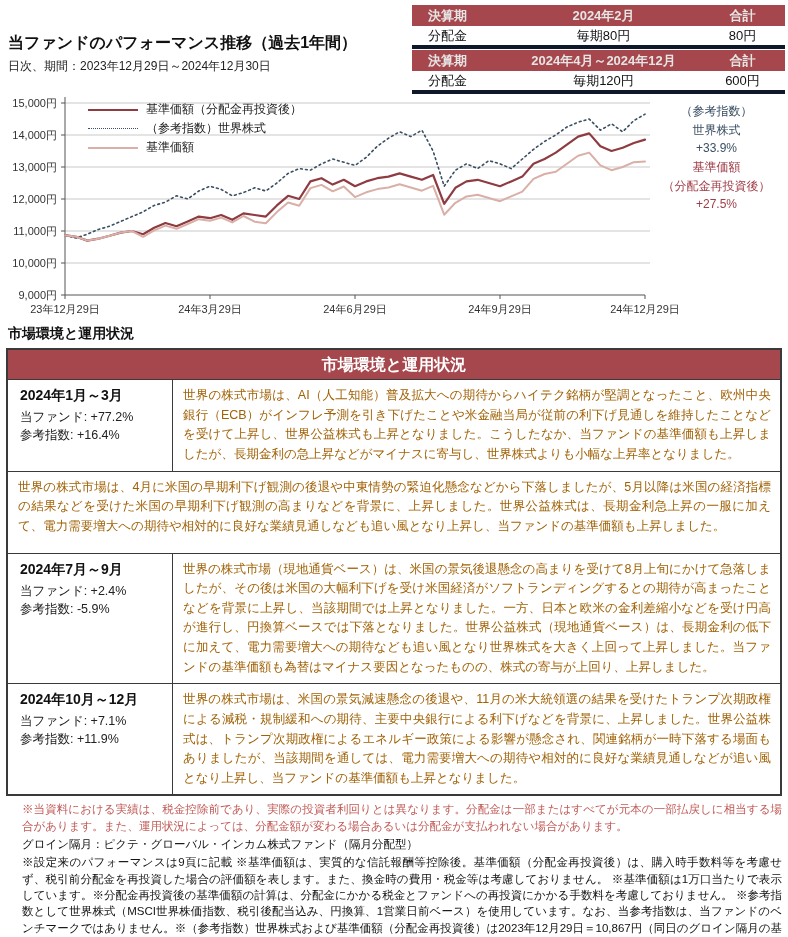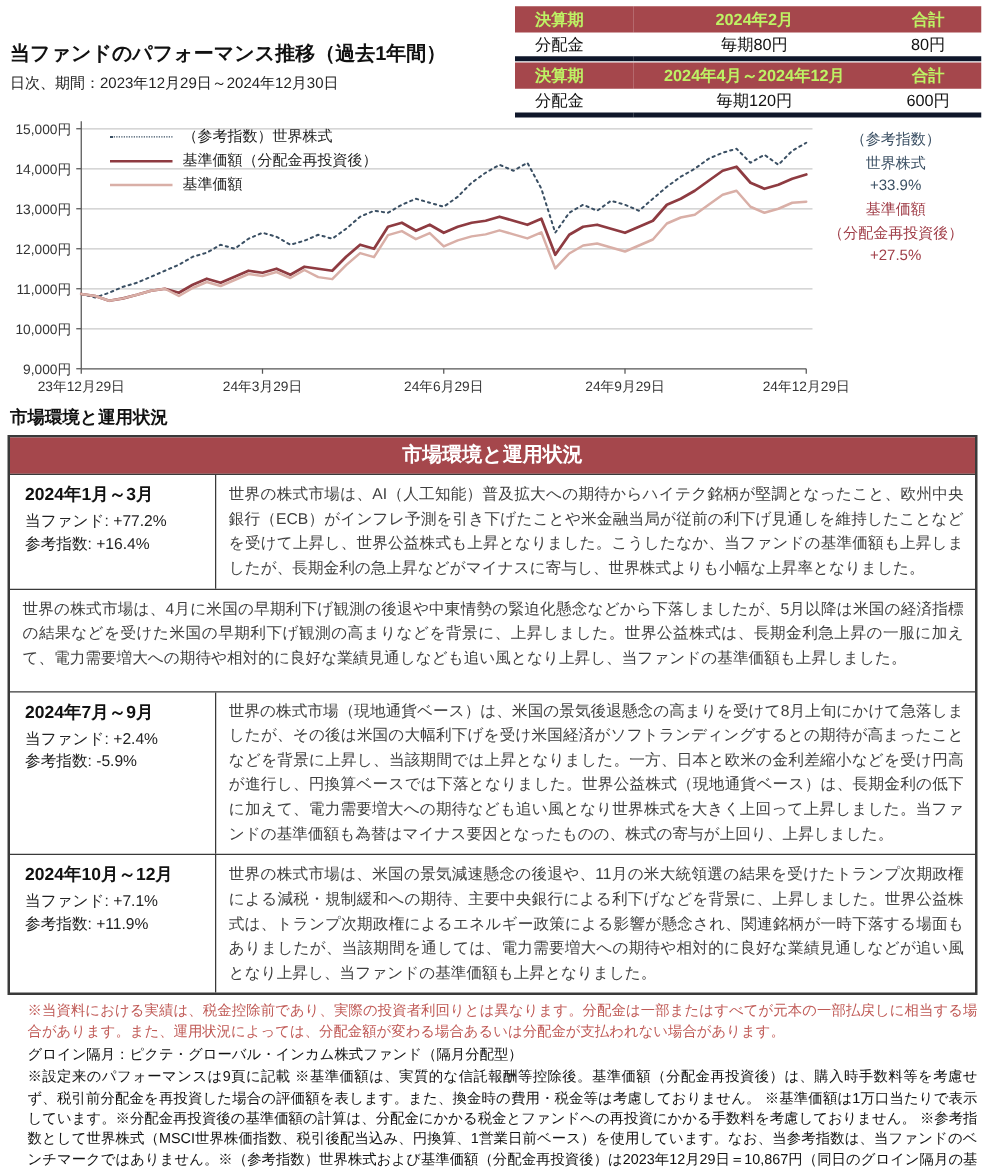--- a/index.html
+++ b/index.html
@@ -4,21 +4,21 @@
 <style>
   * { margin:0; padding:0; box-sizing:border-box; }
   body { font-family:"Liberation Sans", sans-serif; background:#fff; }
   .page { position:relative; width:788px; height:937px; background:#fff; overflow:hidden; color:#1a1a1a; }
 
   
   .dist-tables { position:absolute; top:5px; right:3px; width:373px; }
   .dist-table { width:100%; border-collapse:collapse; table-layout:fixed; margin-bottom:1px; }
   .dist-table td { font-size:13px; height:21px; text-align:center; vertical-align:middle; }
   .dist-table col.c1 { width:95px; } .dist-table col.c2 { width:193px; } .dist-table col.c3 { width:85px; }
-  .dt-head td { color:#bef264; font-weight:bold; }
+  .dt-head td { color:#e5e5e5; font-weight:bold; }
   .dt-head td:first-child { text-align:left; padding-left:16px; }
   .dt-body td { color:#111; border-bottom:4px solid #0f172a; }
   .dt-body td:first-child { text-align:left; padding-left:16px; }
 
   
   .title { position:absolute; top:33px; left:8px; font-size:16px; font-weight:bold; color:#111; }
   .subtitle { position:absolute; top:58px; left:8px; font-size:12px; color:#222; }
 
   
   .chart-area { position:absolute; top:92px; left:0; width:788px; height:232px; }
@@ -32,21 +32,21 @@
 
   
   .lower { position:absolute; top:325px; left:6px; width:776px; }
   .section-heading { font-size:14px; font-weight:bold; color:#111; margin-left:2px; }
   .market-table { border:2px solid #3a3a3a; margin-top:5px; }
   .mt-header { height:29px; line-height:29px; text-align:center; color:#fff; font-size:16px; font-weight:bold; }
   .mt-row { display:flex; border-top:1px solid #3a3a3a; }
   .mt-left { width:165px; flex:0 0 165px; border-right:1px solid #3a3a3a; padding:7px 8px 6px 12px; }
   .mt-period { font-size:14px; font-weight:bold; color:#111; margin-bottom:3px; }
   .mt-pct { font-size:12.5px; color:#222; line-height:1.45; }
-  .mt-text { flex:1; padding:6px 9px 6px 10px; font-size:12.5px; line-height:1.57; color:#404040; text-align:justify; }
+  .mt-text { flex:1; padding:6px 9px 6px 10px; font-size:12.5px; line-height:1.57; color:#a16207; text-align:justify; }
   .mt-row.r1 { min-height:81px; } .mt-row.r2 { min-height:82px; }
   .mt-row.r3 { min-height:129px; } .mt-row.r4 { min-height:109px; }
 
   .fn { font-size:11.5px; line-height:1.42; margin-top:2px; text-align:justify;margin-left:16px; }
   .fn-red { margin-top:5px; }
   .fn-fund { color:#111; }
   .fn-notes { color:#111; }
 </style>
 </head>
 <body>
@@ -130,26 +130,26 @@
         <line x1="500" y1="203" x2="500" y2="207" stroke="#555555" stroke-width="1"></line>
         <text x="500" y="221" text-anchor="middle" font-size="11" fill="#333">24年9月29日</text>
         <line x1="645" y1="203" x2="645" y2="207" stroke="#555555" stroke-width="1"></line>
         <text x="645" y="221" text-anchor="middle" font-size="11" fill="#333">24年12月29日</text>
         <polyline points="65.0,143.2 76.2,146.0 87.3,142.2 98.5,137.4 109.6,134.2 120.8,129.4 131.9,124.6 143.1,119.8 154.2,113.4 165.4,110.2 176.5,103.8 187.7,107.0 198.8,99.0 210.0,94.2 221.2,97.4 232.3,103.8 243.5,100.6 254.6,95.8 265.8,99.0 276.9,91.0 288.1,81.4 299.2,76.6 310.4,78.2 321.5,71.8 332.7,67.0 343.8,70.2 355.0,73.4 366.2,65.4 377.3,54.2 388.5,46.2 399.6,39.8 410.8,44.6 421.9,38.2 433.1,59.0 444.2,94.2 455.4,78.2 466.5,71.8 477.7,76.6 488.8,68.6 500.0,71.8 511.2,76.6 522.3,67.0 533.5,57.4 544.6,49.4 555.8,43.0 566.9,35.0 578.1,30.2 589.2,27.0 600.4,38.2 611.5,31.8 622.7,39.8 633.8,28.6 645.0,22.2" fill="none" stroke="#3A4F63" stroke-width="1.6" stroke-dasharray="1.8 3.2" stroke-linejoin="round" stroke-linecap="round"></polyline>
         <polyline points="65.0,143.2 76.2,144.8 87.3,148.6 98.5,146.7 109.6,143.8 120.8,140.6 131.9,139.0 143.1,142.2 154.2,135.8 165.4,131.0 176.5,134.2 187.7,129.4 198.8,124.6 210.0,126.2 221.2,123.0 232.3,127.8 243.5,121.4 254.6,123.0 265.8,124.6 276.9,113.4 288.1,103.8 299.2,107.0 310.4,89.4 321.5,86.2 332.7,92.6 343.8,87.8 355.0,94.2 366.2,89.4 377.3,86.2 388.5,84.6 399.6,81.4 410.8,84.6 421.9,87.8 433.1,83.0 444.2,111.8 455.4,95.8 466.5,89.4 477.7,87.8 488.8,91.0 500.0,94.2 511.2,89.4 522.3,84.6 533.5,71.8 544.6,67.0 555.8,60.6 566.9,52.6 578.1,44.6 589.2,41.4 600.4,54.2 611.5,59.0 622.7,55.8 633.8,51.0 645.0,47.6" fill="none" stroke="#8E3B41" stroke-width="2.2" stroke-linejoin="round" stroke-linecap="round"></polyline>
         <polyline points="65.0,143.2 76.2,144.8 87.3,148.6 98.5,146.7 109.6,143.8 120.8,140.6 131.9,139.0 143.1,144.8 154.2,138.4 165.4,133.6 176.5,136.8 187.7,132.0 198.8,127.2 210.0,128.8 221.2,125.6 232.3,130.4 243.5,124.0 254.6,129.7 265.8,131.3 276.9,120.1 288.1,110.5 299.2,113.7 310.4,96.1 321.5,92.9 332.7,99.3 343.8,94.5 355.0,105.1 366.2,100.3 377.3,97.1 388.5,95.5 399.6,92.3 410.8,95.5 421.9,98.7 433.1,93.9 444.2,122.7 455.4,110.8 466.5,104.4 477.7,102.8 488.8,106.0 500.0,109.2 511.2,104.4 522.3,99.6 533.5,86.8 544.6,82.0 555.8,79.8 566.9,71.8 578.1,63.8 589.2,60.6 600.4,73.4 611.5,78.2 622.7,75.0 633.8,70.2 645.0,69.4" fill="none" stroke="#D9AFA7" stroke-width="2" stroke-linejoin="round" stroke-linecap="round"></polyline>
       </svg>
     <div class="legend">
       <div class="legend-item">
+        <span class="lg-sample" id="lg1" style="border-top: 2.2px solid rgb(142, 59, 65);"></span>
+        <span class="lg-label">基準価額（分配金再投資後）</span>
+      </div>
+      <div class="legend-item">
         <span class="lg-sample" id="lg0" style="border-top: 1.6px dotted rgb(58, 79, 99);"></span>
         <span class="lg-label">（参考指数）世界株式</span>
-      </div>
-      <div class="legend-item">
-        <span class="lg-sample" id="lg1" style="border-top: 2.2px solid rgb(142, 59, 65);"></span>
-        <span class="lg-label">基準価額（分配金再投資後）</span>
       </div>
       <div class="legend-item">
         <span class="lg-sample" id="lg2" style="border-top: 2px solid rgb(217, 175, 167);"></span>
         <span class="lg-label">基準価額</span>
       </div>
     </div>
     <div class="ann ann-index" id="ann-index" style="color: rgb(58, 79, 99);">
       <div>（参考指数）</div>
       <div>世界株式</div>
       <div>+33.9%</div>

